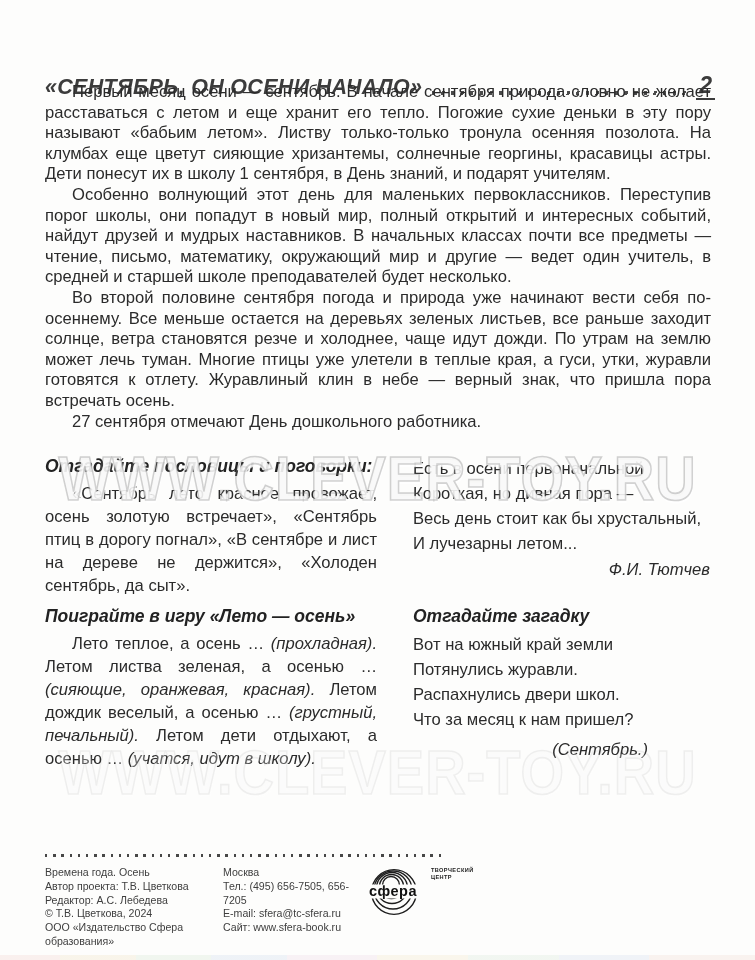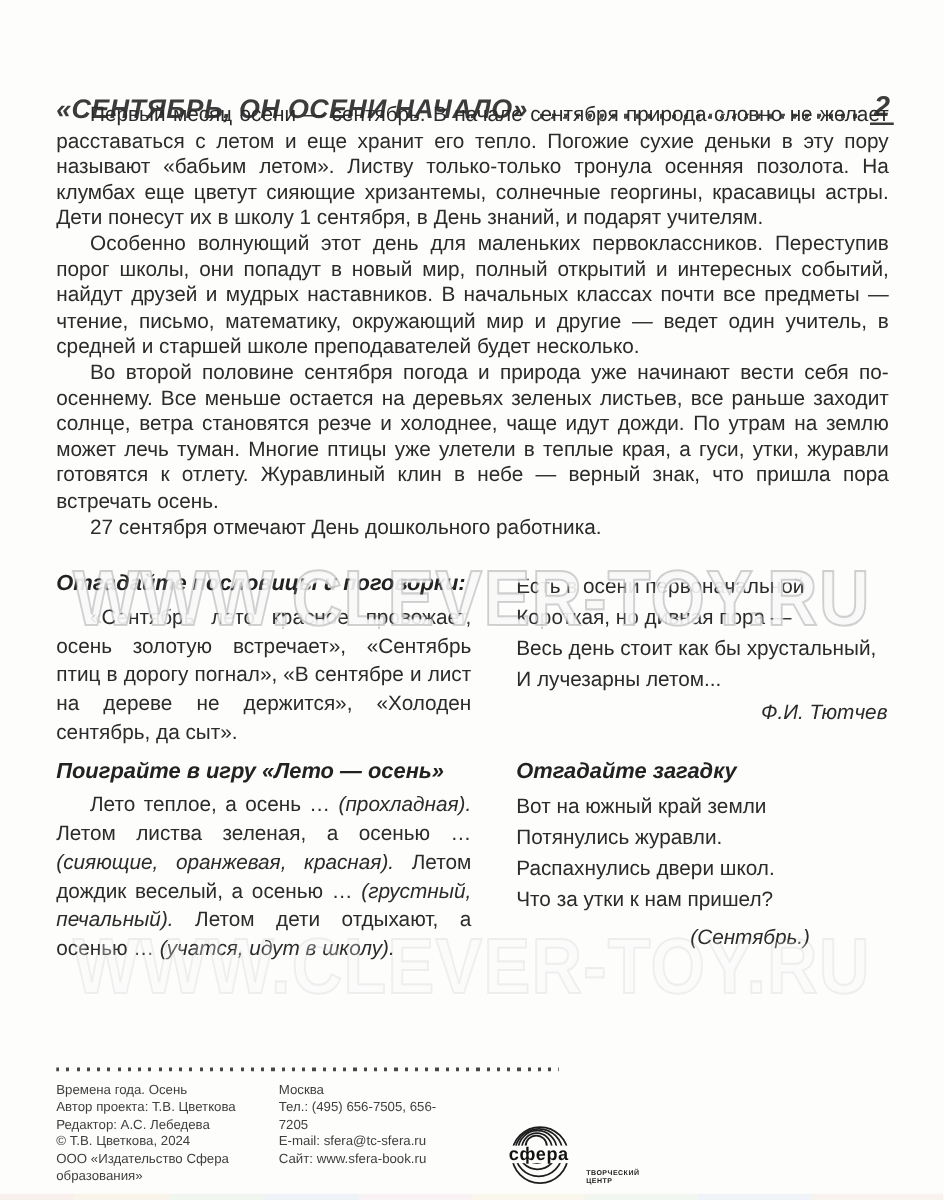--- a/index.html
+++ b/index.html
@@ -38,21 +38,21 @@
   .wm1{top:446px;}
   .wm2{top:740px;opacity:.32;}
 
   
   .ftr{position:absolute;top:854px;left:45px;right:45px;}
   .fdots{width:402px;height:3px;
          background:repeating-linear-gradient(90deg,#474747 0 2.4px,transparent 2.4px 8.2px);}
   .frow{display:flex;margin-top:9px;font-size:10.6px;line-height:13.8px;color:#3e3e3e;}
   .fcol1{width:178px;}
   .fcol2{width:144px;}
-  .flogo{display:flex;align-items:flex-end;margin-top:1px;margin-left:38px;}
+  .flogo{display:flex;align-items:flex-start;margin-top:1px;}
   .tagline{font-size:5.6px;font-weight:bold;color:#222;line-height:6.6px;letter-spacing:.4px;
            margin-left:6px;text-transform:uppercase;}
 
   
   .colorstrip{position:absolute;bottom:0;left:0;right:0;height:5px;opacity:.5;
       background:linear-gradient(90deg,#f6e3e0 0 8%,#f4ecd8 8% 18%,#e4efe2 18% 28%,
                  #e0e8f2 28% 38%,#f3e6ee 38% 50%,#f6efdc 50% 62%,#e6f0e6 62% 74%,
                  #e3e9f3 74% 86%,#f5e8e2 86% 100%);}
 </style>
 </head>
@@ -94,21 +94,21 @@
       <h2>Поиграйте в игру «Лето — осень»</h2>
       <p class="body"><span>Лето теплое, а осень … </span><span class="it">(прохладная).</span><span> Летом листва зеленая, а осенью … </span><span class="it">(сияющие, оранжевая, красная).</span><span> Летом дождик веселый, а осенью … </span><span class="it">(грустный, печальный).</span><span> Летом дети отдыхают, а осенью … </span><span class="it">(учатся, идут в школу).</span></p>
     </div>
 
     <div class="sec">
       <h2>Отгадайте загадку</h2>
       <div class="lines">
           <div>Вот на южный край земли</div>
           <div>Потянулись журавли.</div>
           <div>Распахнулись двери школ.</div>
-          <div>Что за утки к нам пришел?</div>
+          <div>Что за месяц к нам пришел?</div>
         </div>
       <div class="answer">(Сентябрь.)</div>
     </div>
 
   </section>
 
   <div class="wm wm1">WWW.CLEVER-TOY.RU</div>
   <div class="wm wm2">WWW.CLEVER-TOY.RU</div>
 
   <footer class="ftr">

